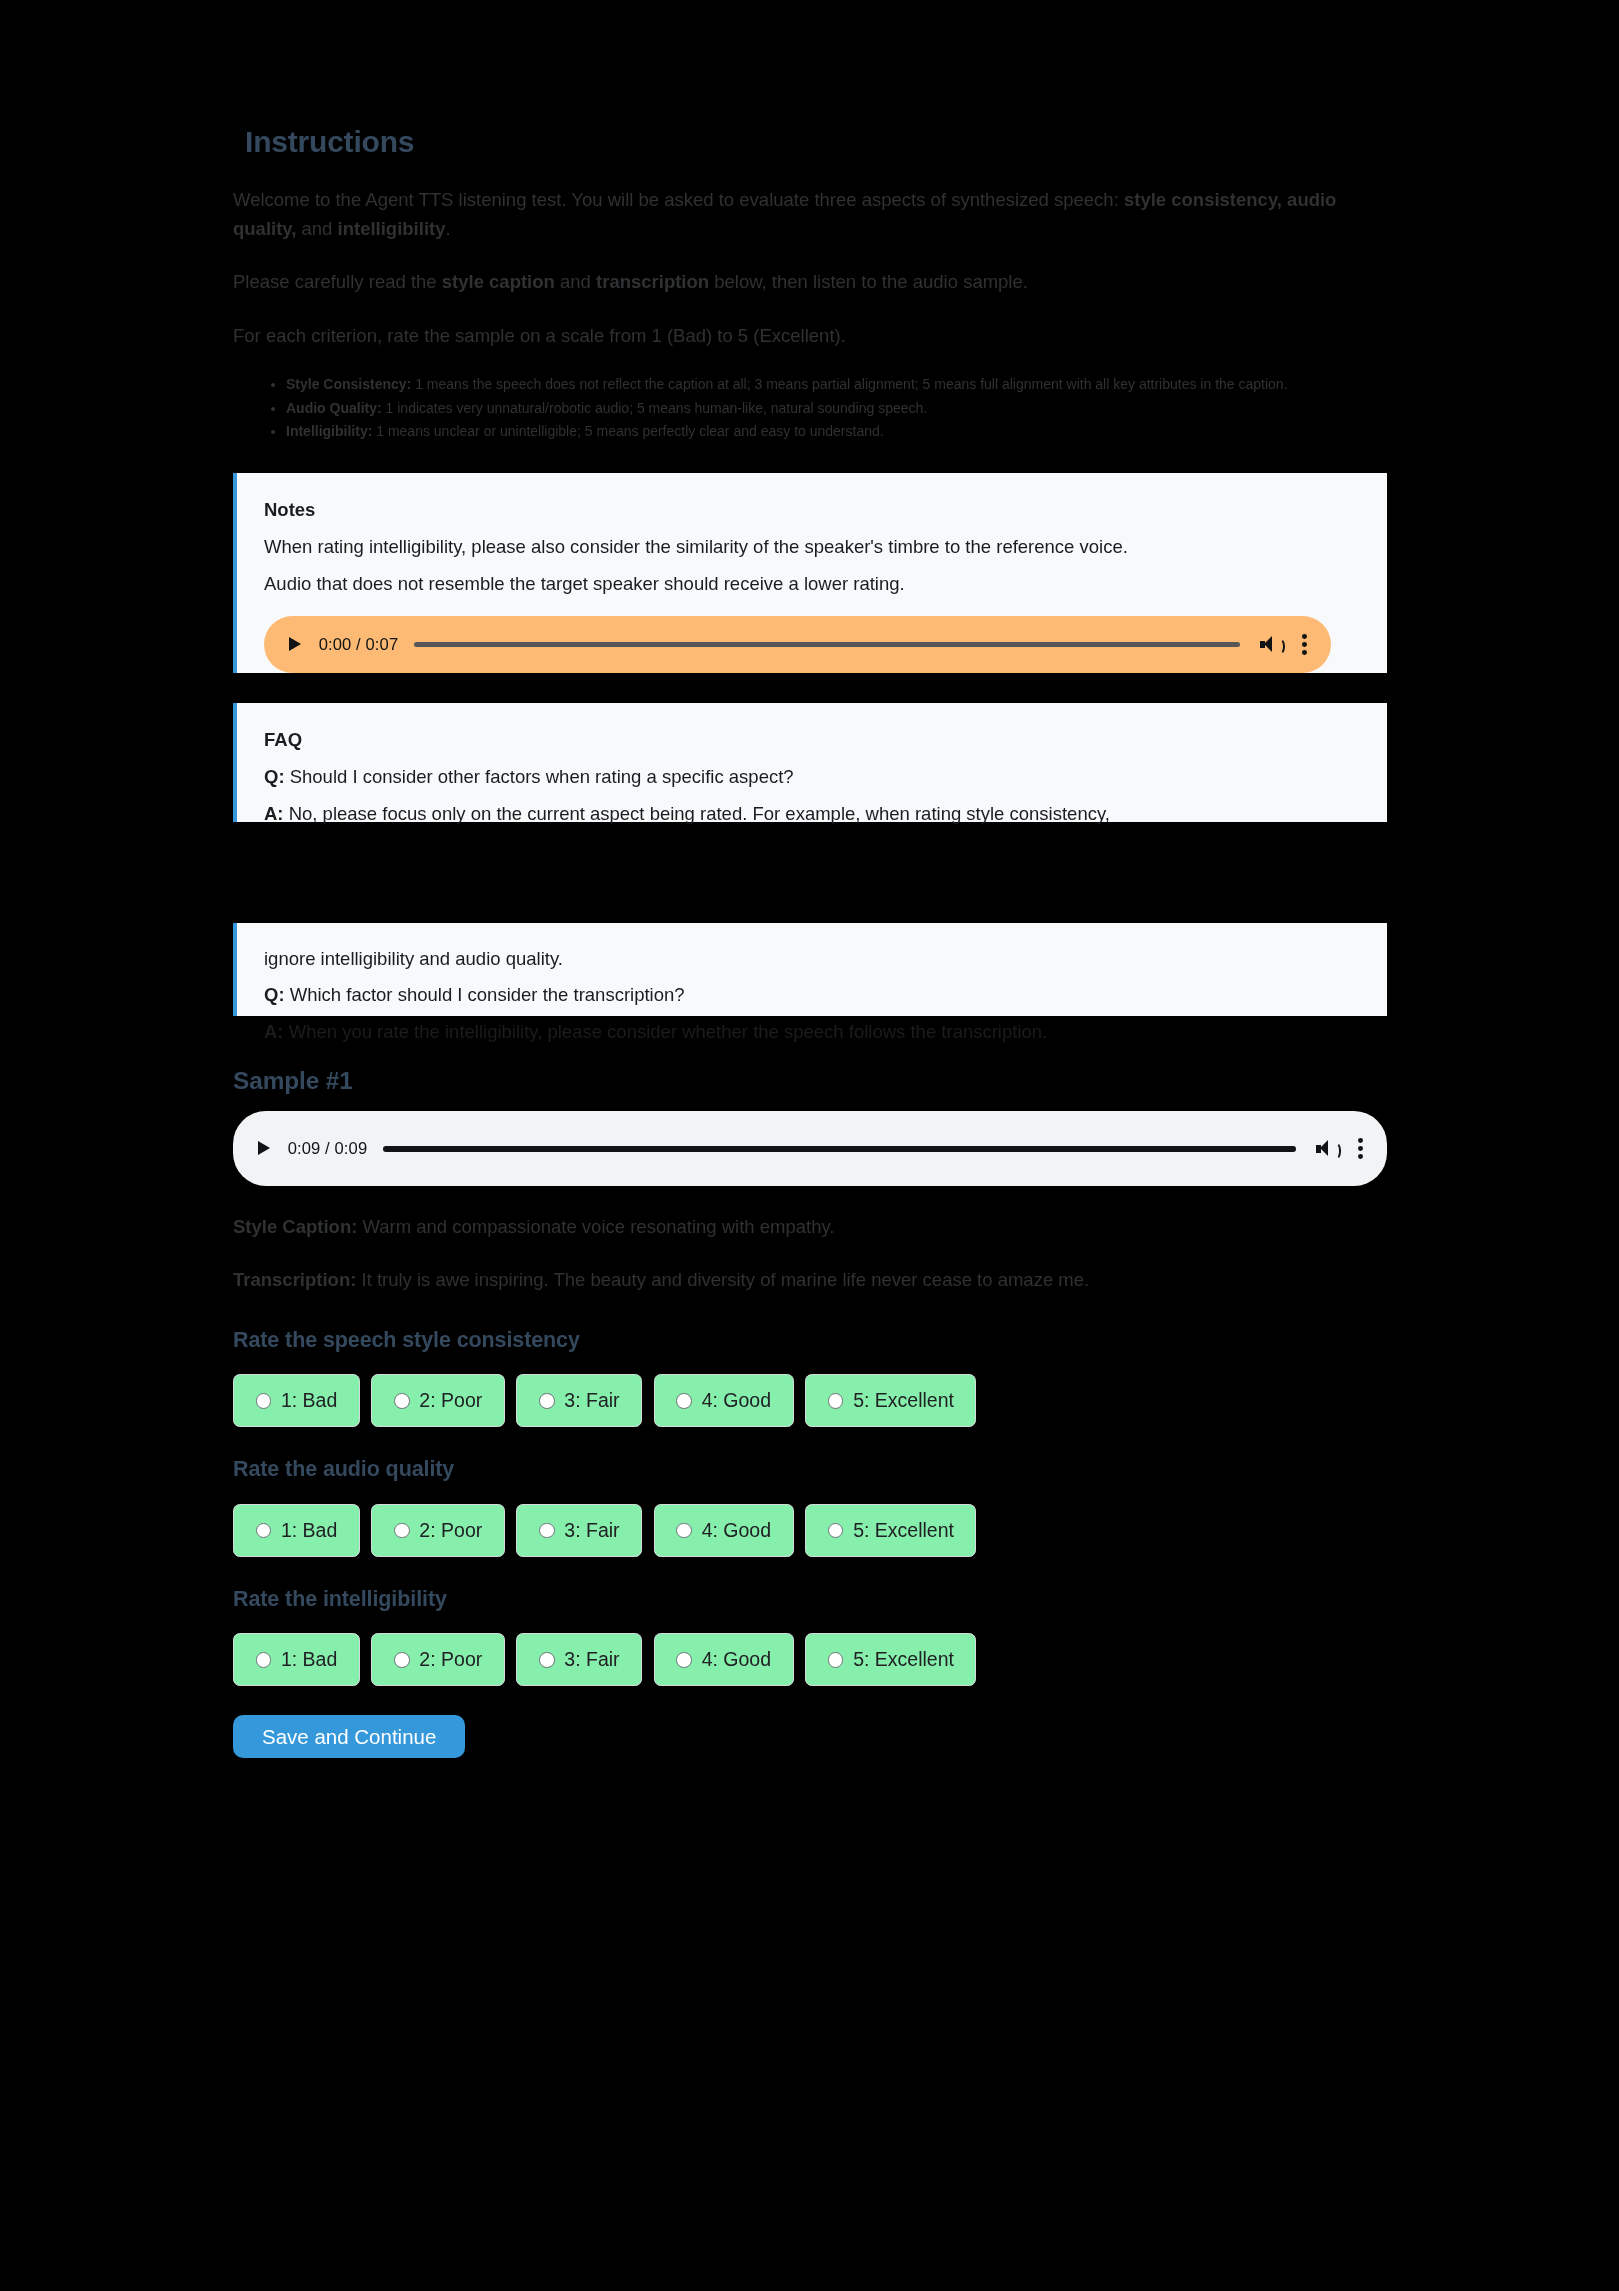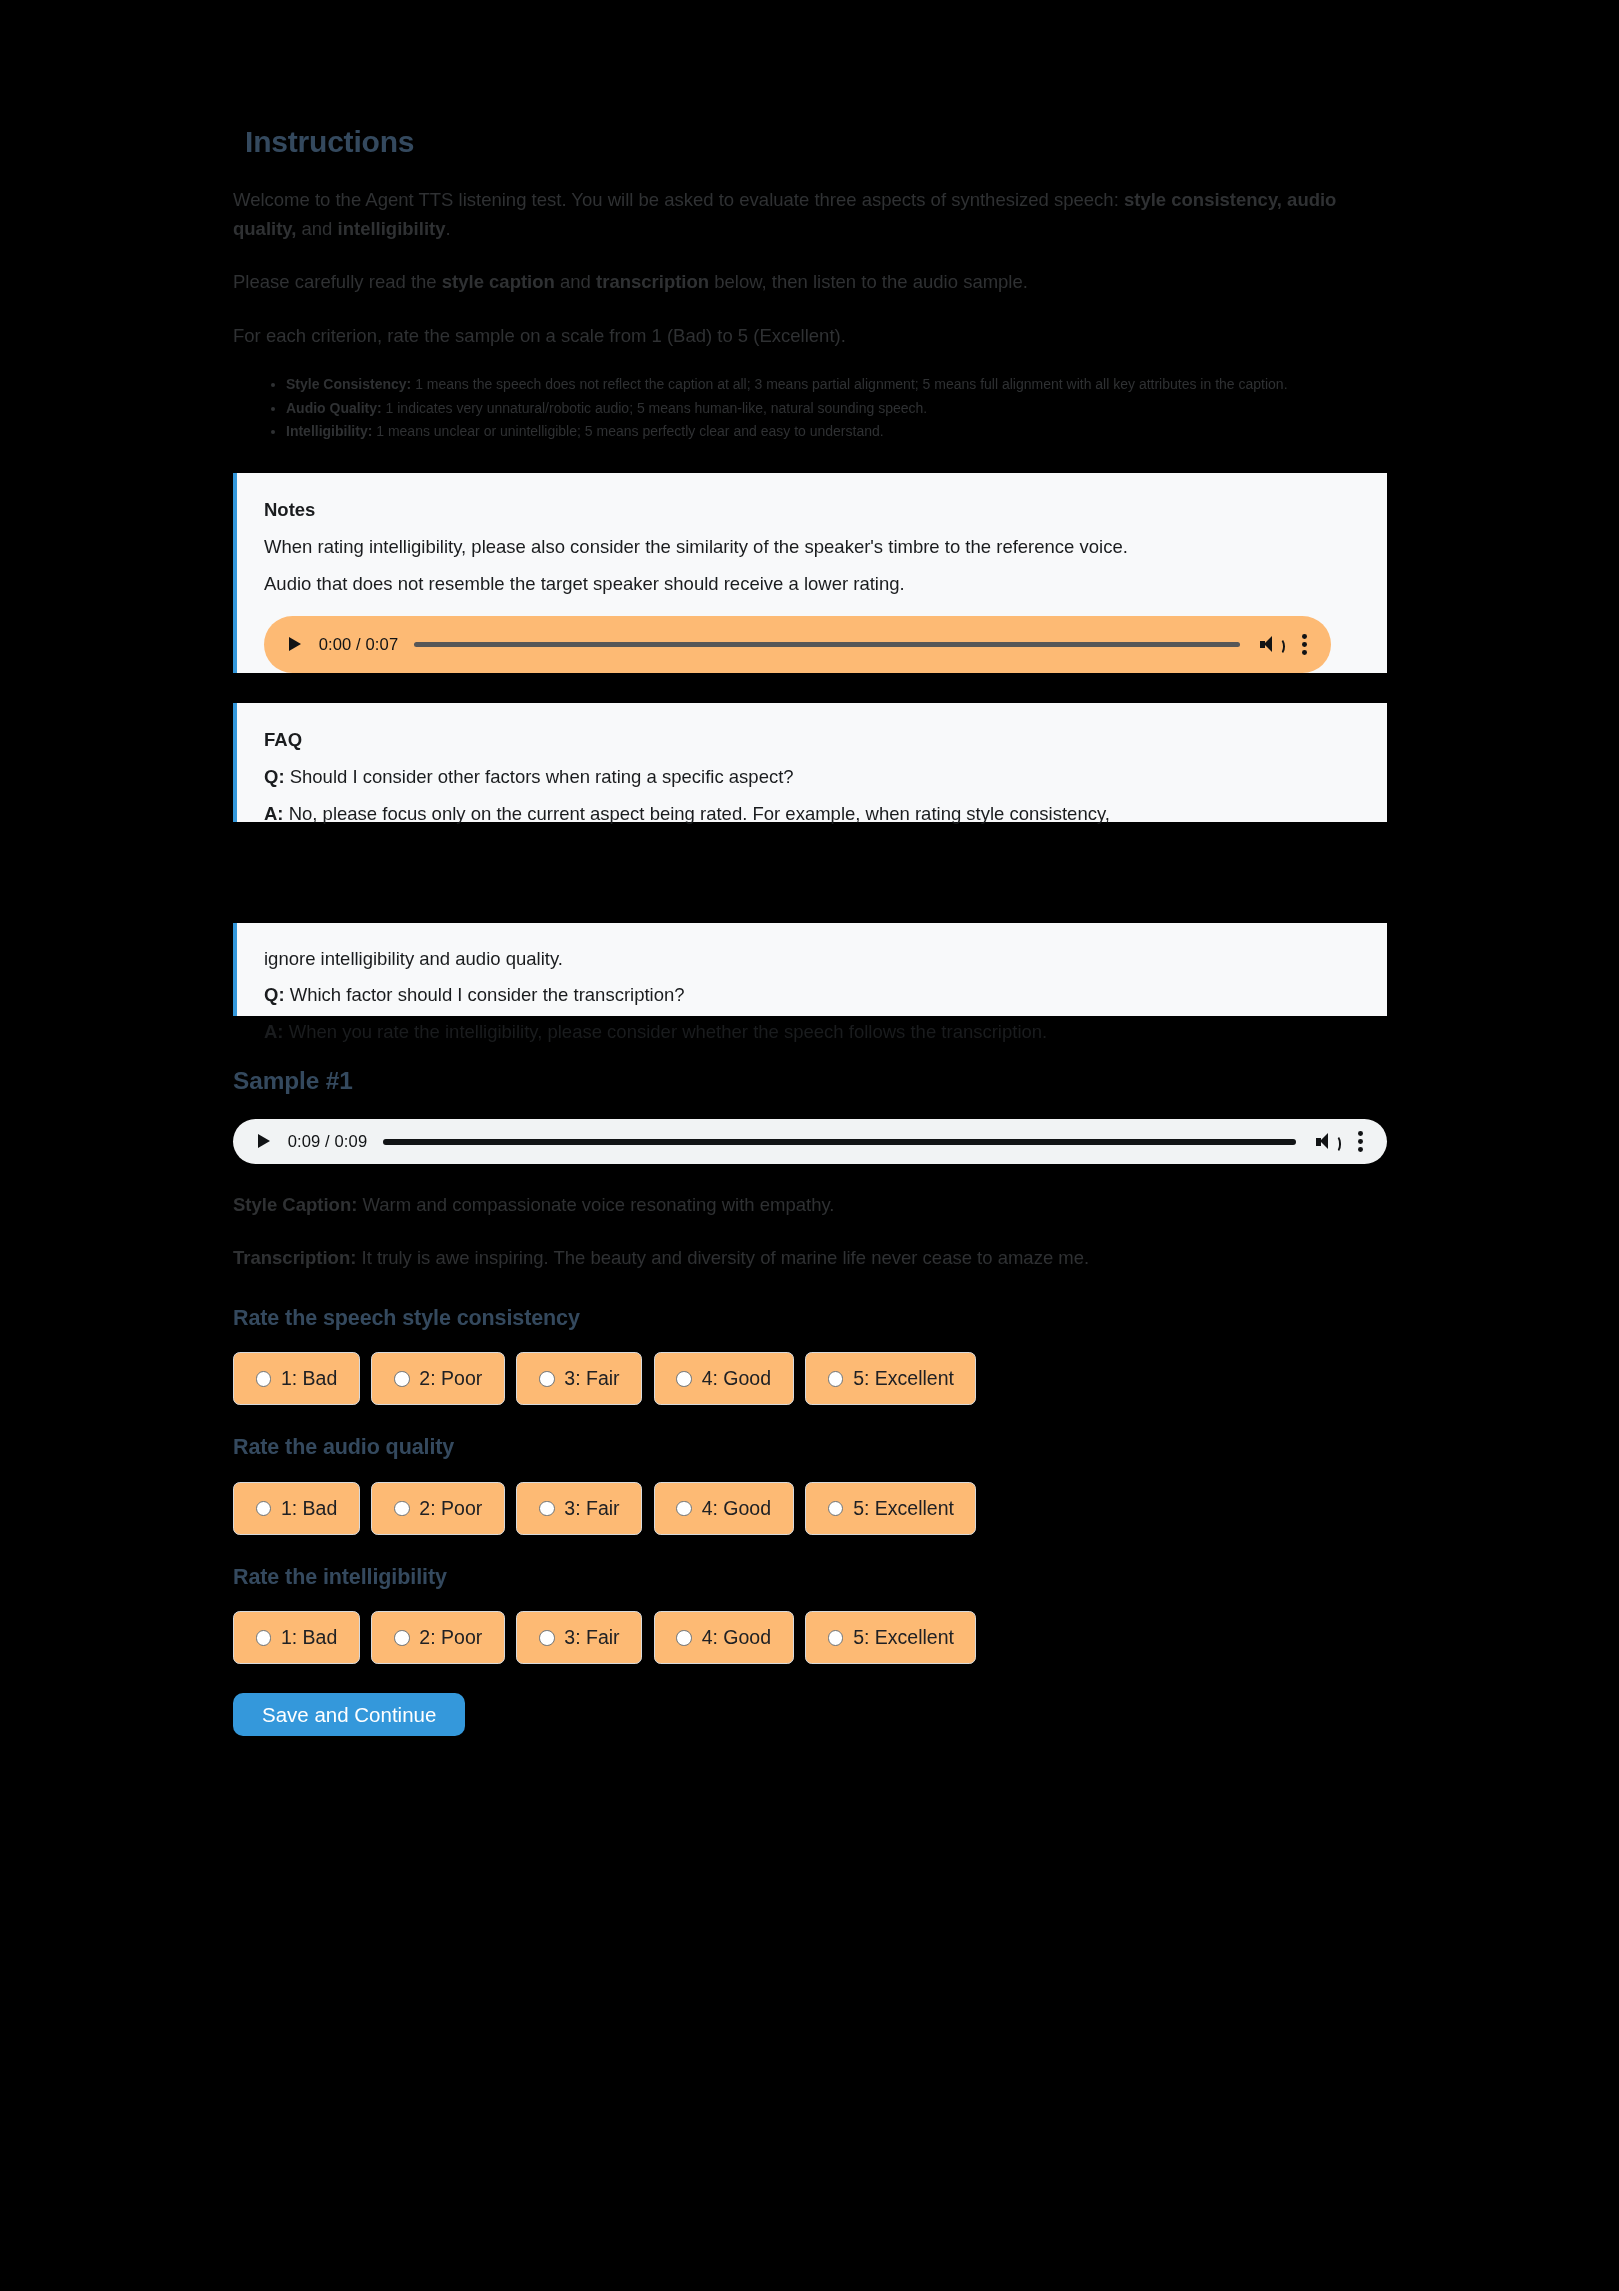--- a/index.html
+++ b/index.html
@@ -190,21 +190,21 @@
     border-radius: 50%;
     background: #111315;
   }
 
   
   .rating-row {
     display: flex;
     gap: 11.7px;
   }
   .rating-option {
-    background: #fdba74;
+    background: #86efac;
     border: 1px solid #d7dadd;
     border-radius: 6.8px;
     height: 53px;
     display: flex;
     align-items: center;
     padding: 0 21.5px;
     box-sizing: border-box;
     cursor: pointer;
   }
   .rating-option .radio {
@@ -312,21 +312,21 @@
         <span class="qa-key">Q:</span><span> Which factor should I consider the transcription?</span>
       </div>
       <div class="callout-line">
         <span class="qa-key">A:</span><span> When you rate the intelligibility, please consider whether the speech follows the transcription.</span>
       </div>
     </div>
 
     
     <h2 class="section-title" style="margin-top:51px;">Sample #1</h2>
 
-    <div class="audio-player wide" style="margin-top:24px;width:1154px;height:45px;">
+    <div class="audio-player wide" style="margin-top:16px;width:1154px;height:75px;">
       <span class="ap-play"></span>
       <span class="ap-time">0:09 / 0:09</span>
       <span class="ap-bar dark"></span>
       <span class="ap-volume">
         <span class="spk-body"></span>
           <span class="spk-cone"></span>
           <span class="spk-wave"></span>
       </span>
       <span class="ap-menu">
           <i></i>

